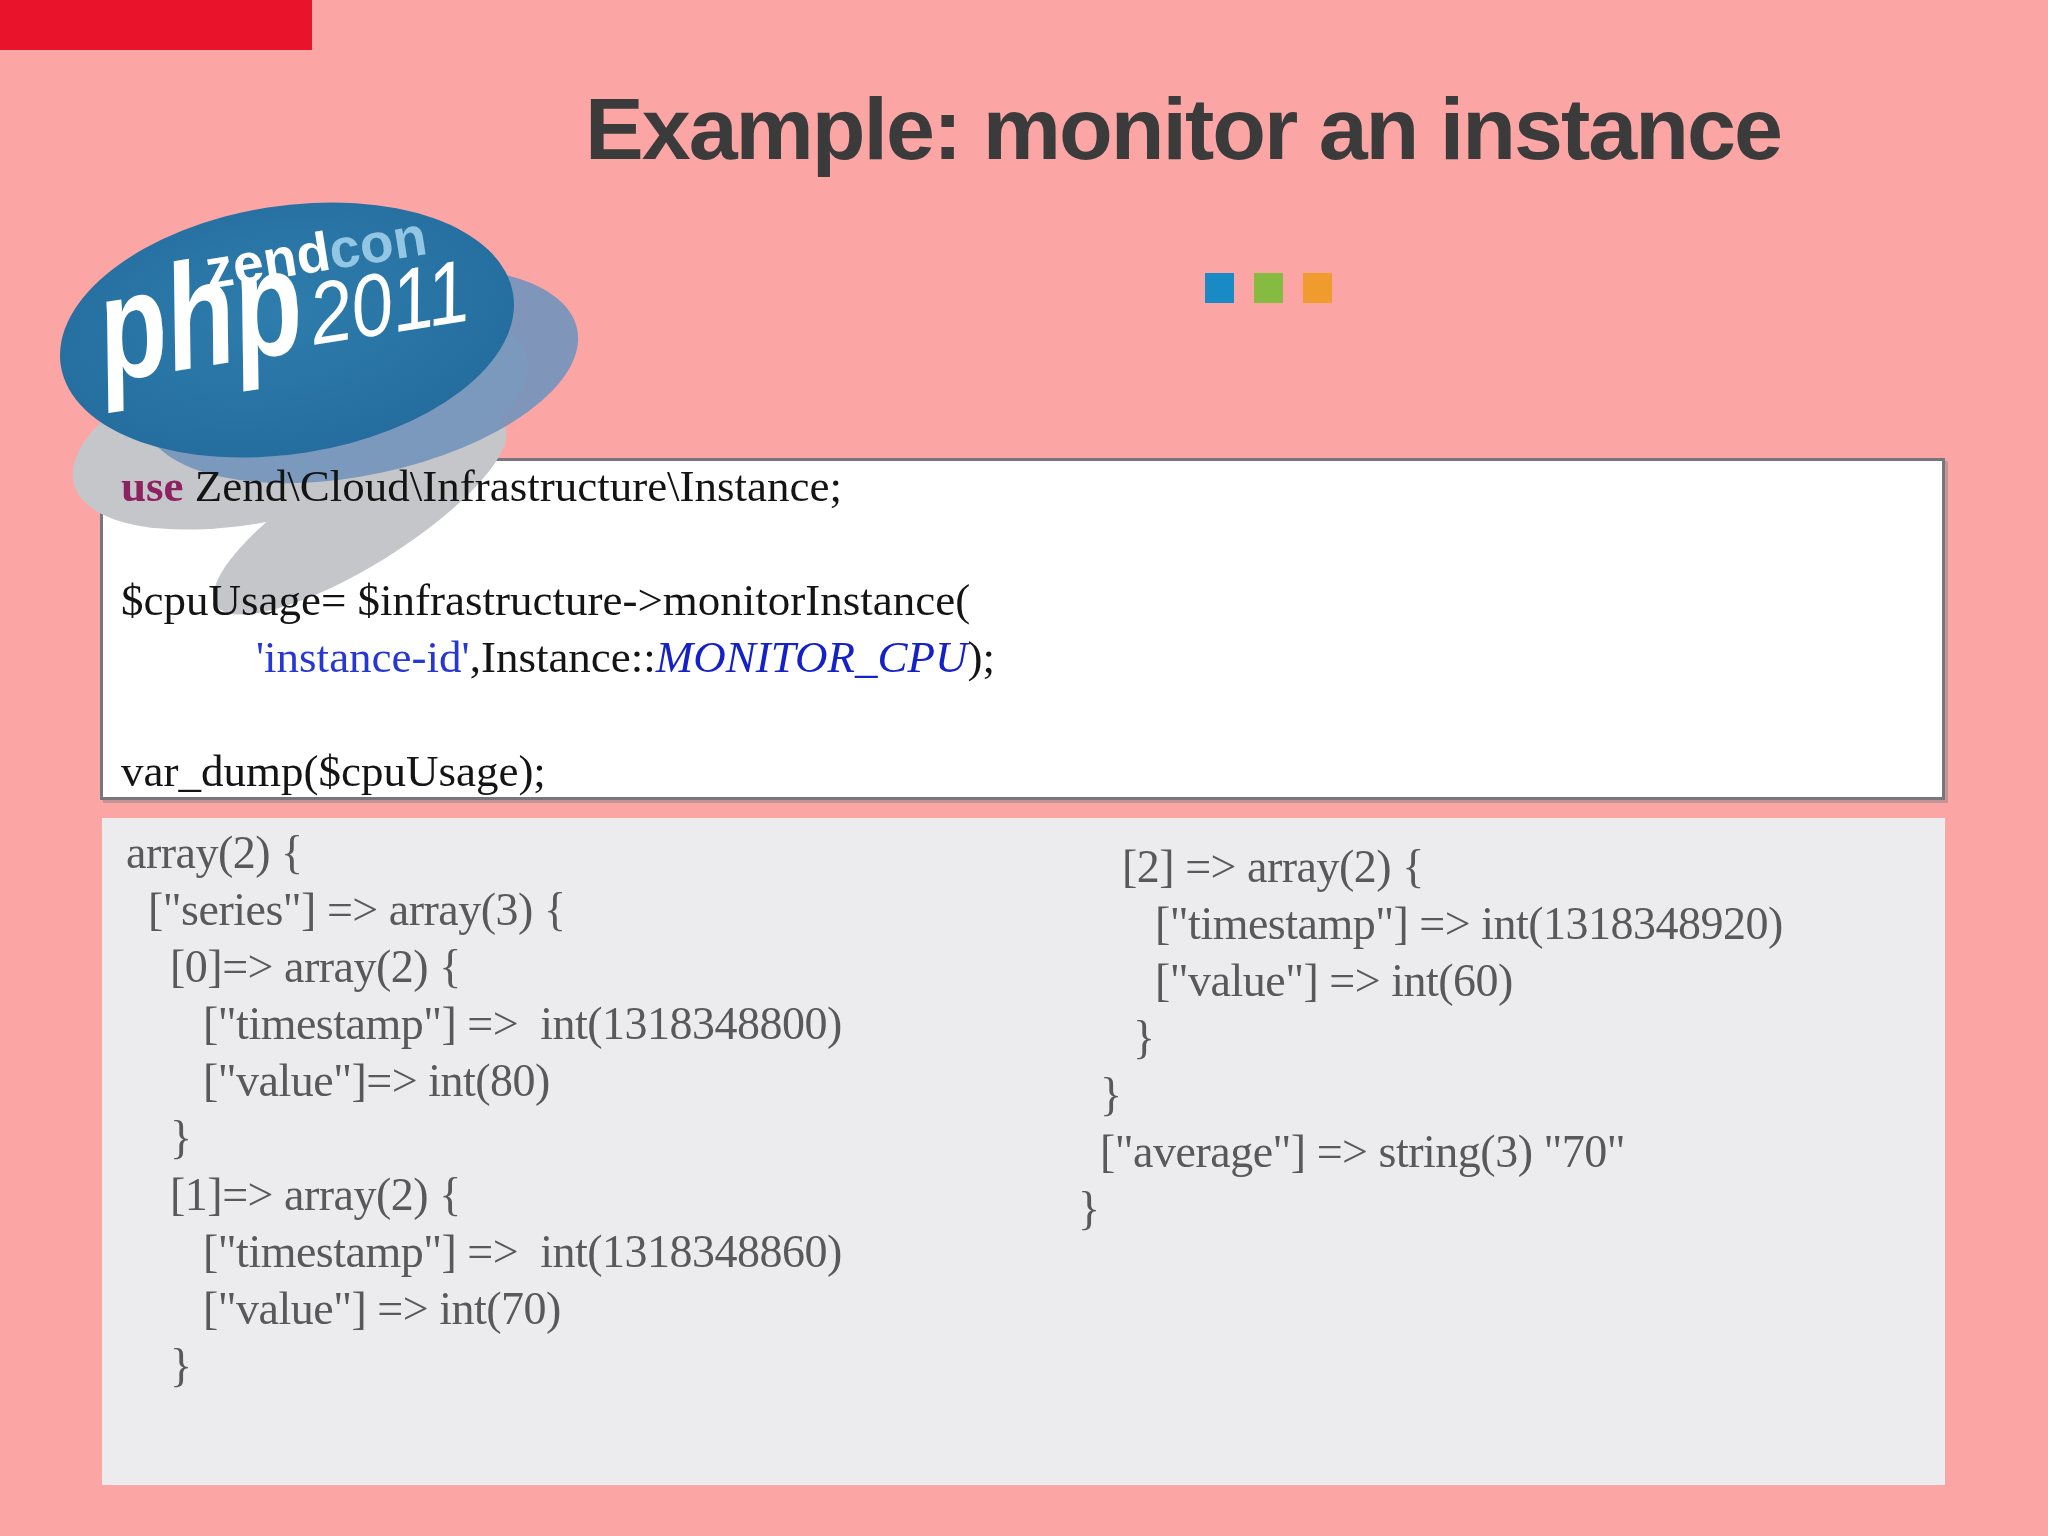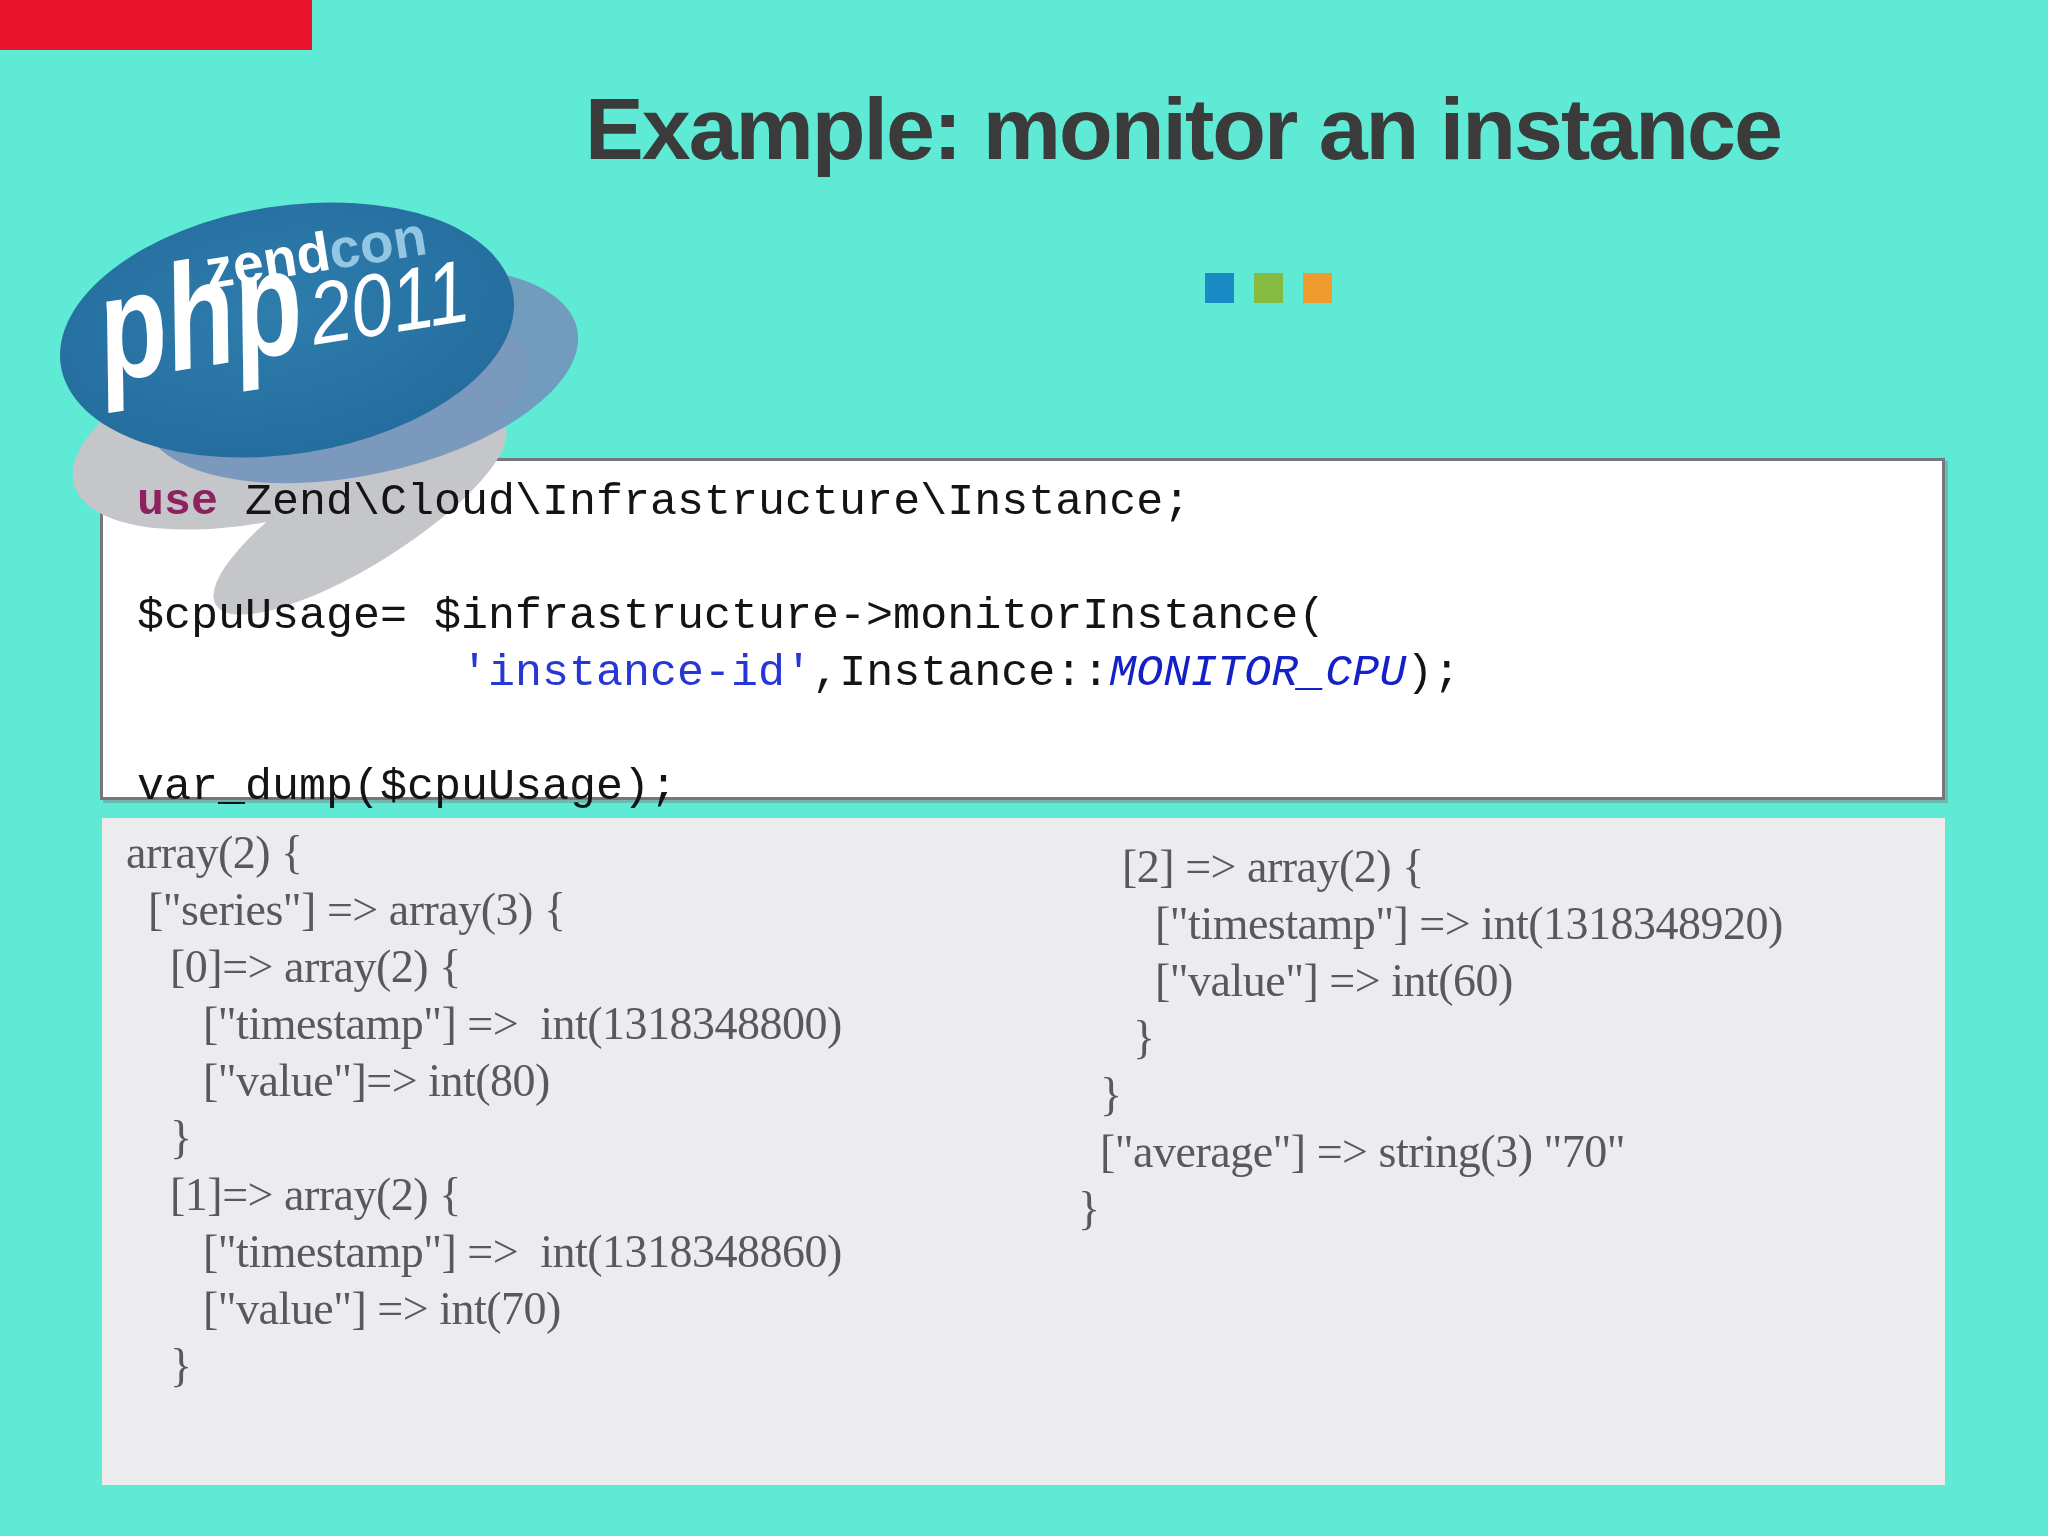--- a/index.html
+++ b/index.html
@@ -1,19 +1,19 @@
 <!DOCTYPE html>
 <html style="--red-bar: #e9142b; --title-text: #3b3b3b; --logo-blue: #2e7dac; --logo-blue-dark: #1e6795; --logo-con-text: #93c6e2; --logo-shadow-blue: #7495bc; --logo-shadow-gray: #c5c6c9; --square-blue: #1a8ac5; --square-green: #85bb41; --square-orange: #f09b2e; --code-border: #76767c; --code-text: #141414; --code-keyword: #8e2160; --code-string: #2737d4; --code-constant: #1420c8; --output-bg: #ecebee; --output-text: #59595b;"><head>
 <meta charset="utf-8">
 <style>
   html,body{margin:0;padding:0;background:#ffffff;}
   .slide{
     position:relative;
     width:2048px;height:1536px;
-    background:#5eead4;
+    background:#fca5a5;
     overflow:hidden;
     font-family:"Liberation Sans",sans-serif;
   }
   .red-bar{
     position:absolute;left:0;top:0;width:312px;height:50px;
     background:var(--red-bar,#e9142b);
   }
   .title{
     position:absolute;left:585px;top:74px;margin:0;
     font-size:88px;line-height:110px;font-weight:bold;
@@ -46,22 +46,22 @@
   .square.s2{left:1254px;}
   .square.s3{left:1303px;}
   .code-box{
     position:absolute;left:100px;top:458px;width:1845px;height:342px;
     background:#ffffff;
     border:3px solid var(--code-border,#76767c);
     box-sizing:border-box;
     box-shadow:3px 3px 0 rgba(128,128,133,.45);
   }
   .code-pre{
-    position:absolute;left:121px;top:458px;margin:16px;
-    font-family:Liberation Mono, monospace;
+    position:absolute;left:121px;top:458px;margin:0;
+    font-family:Liberation Serif, serif;
     font-size:45px;line-height:57px;
     color:var(--code-text,#141414);
     white-space:pre;
   }
   .code-pre .kw{color:var(--code-keyword,#8e2160);font-weight:bold;}
   .code-pre .str{color:var(--code-string,#2737d4);}
   .code-pre .const{color:var(--code-constant,#1420c8);font-style:italic;}
   .output-box{
     position:absolute;left:102px;top:818px;width:1843px;height:667px;
     background:var(--output-bg,#ecebee);

